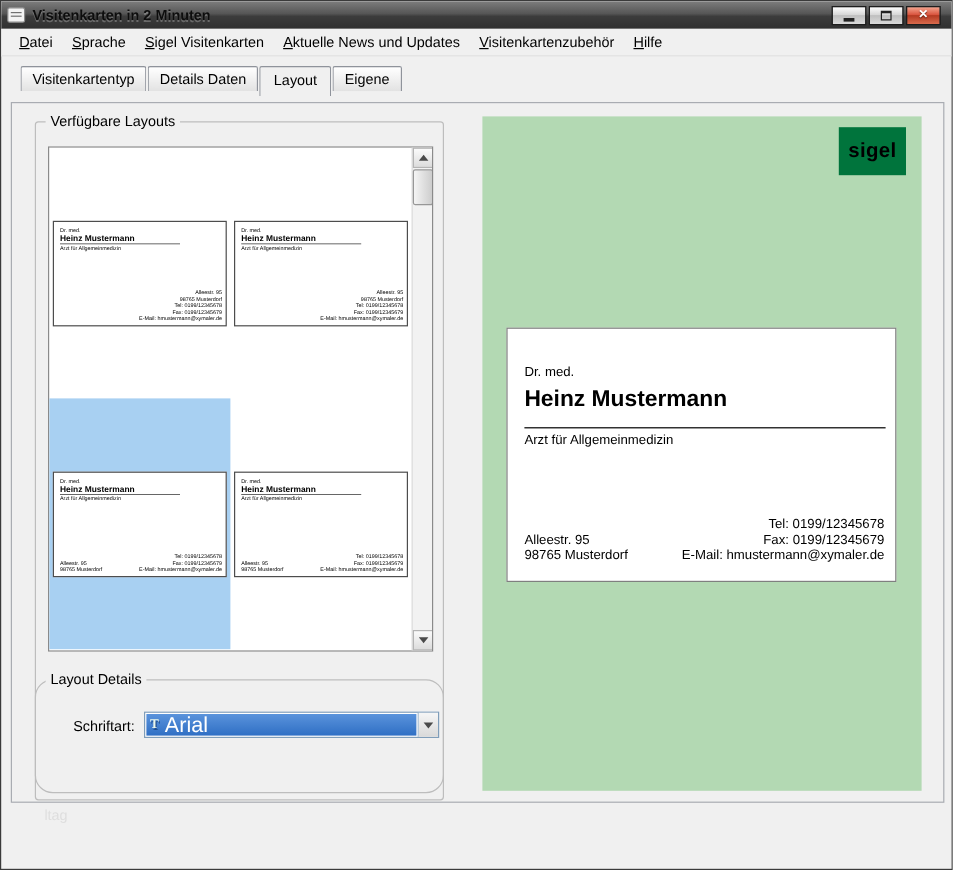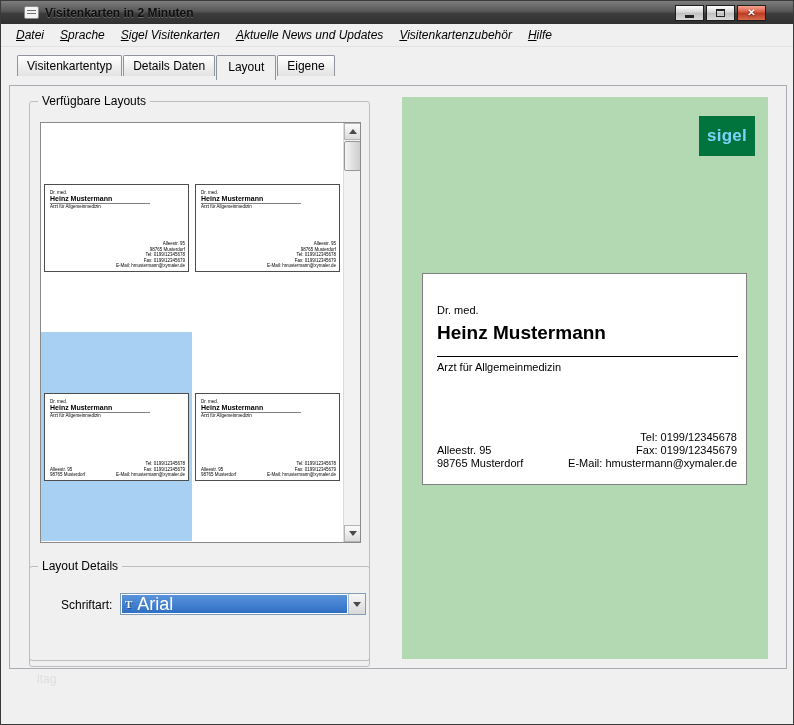--- a/index.html
+++ b/index.html
@@ -5,58 +5,58 @@
   * { box-sizing: border-box; margin: 0; padding: 0; }
   html, body { width: 794px; height: 725px; }
   body { font-family: "Liberation Sans", sans-serif; background: #f0f0f0; }
 
   .window { position: relative; width: 794px; height: 725px; background: #f0f0f0;
             border: 1px solid #3a3a3a; overflow: hidden; }
 
   
   .titlebar { position: absolute; top: 0; left: 0; right: 0; height: 23px;
               background: linear-gradient(#7d7d7d, #565656 45%, #3c3c3c 55%, #303030);
-              display: flex; align-items: center; padding: 0 23px; }
+              display: flex; align-items: center; padding: 0 5px; }
   .app-icon { width: 15px; height: 13px; background: #f3f3f3; border: 1px solid #8a8a8a;
               border-radius: 2px; margin-right: 6px; position: relative; flex: none; }
   .app-icon::after { content: ""; position: absolute; left: 2px; top: 3px; width: 9px; height: 1px;
                      background: #707070; box-shadow: 0 3px 0 #707070; }
   .title-text { color: #0d0d0d; font-size: 12px; font-weight: bold; text-shadow: 0 1px 0 rgba(255,255,255,.25); }
   .win-buttons { margin-left: auto; display: flex; gap: 2px; padding-right: 4px; }
   .winbtn { width: 29px; height: 16px; border: 1px solid #1d1d1d;
             background: linear-gradient(#fdfdfd, #d7d7d7 45%, #bfbfbf 50%, #dadada);
             display: flex; align-items: center; justify-content: center; cursor: default; }
   .winbtn.close { background: linear-gradient(#f5a58f, var(--close-red, #d9543e) 45%, #b53a22 50%, #d96a4c); }
   .glyph-min { width: 9px; height: 3px; background: #222; margin-top: 7px; }
   .glyph-max { width: 9px; height: 8px; border: 1px solid #222; border-top-width: 2px; }
   .glyph-close { color: #fff; font-size: 10px; font-weight: bold; line-height: 1; text-shadow: 0 1px 1px #5a1a0c; }
 
   
   .menubar { position: absolute; top: 23px; left: 0; right: 0; height: 23px; background: #f0f0f0;
              border-bottom: 1px solid #e2e2e2; display: flex; align-items: center;
              padding-left: 7px; font-size: 12px; color: #000; }
-  .menu-item { padding: 4px 8px; white-space: nowrap; font-style: italic; }
+  .menu-item { padding: 4px 8px; white-space: nowrap; }
 
   
   .tabstrip { position: absolute; top: 54px; left: 16px; display: flex; align-items: flex-start; z-index: 3; }
   .tab { height: 21px; line-height: 20px; padding: 0 9px; font-size: 12px; color: #000;
          background: linear-gradient(#ffffff, #efefef 55%, #e2e2e2);
          border: 1px solid #8f939b; border-bottom: none; border-radius: 2px 2px 0 0; margin-right: 1px; }
   .tab.active { height: 25px; line-height: 22px; background: #f0f0f0; margin-bottom: -1px;
                 padding: 0 11px; z-index: 4; }
 
   .tabpanel { position: absolute; top: 84px; left: 8px; width: 778px; height: 584px;
               background: #f0f0f0; border: 1px solid #a9acb2; }
 
   
   .groupbox { position: absolute; border: 1px solid #bdbdbd; border-radius: 3px; }
   .legend { position: absolute; top: -8px; left: 8px; background: #f0f0f0; padding: 0 4px;
             font-size: 12px; color: #000; white-space: nowrap; }
   .group-layouts { left: 19px; top: 15px; width: 341px; height: 566px; }
-  .group-details { left: 19px; top: 480px; width: 341px; height: 95px; }
+  .group-details { left: 19px; top: 480px; width: 341px; height: 95px; border-radius: 15px; }
 
   
   .listbox { position: absolute; left: 10px; top: 20px; width: 321px; height: 421px;
              background: #fff; border: 1px solid #8a8a8a; overflow: hidden; }
   .cells { position: absolute; left: 0; top: 0; width: calc(100% - 17px); height: 100%;
            display: grid; grid-template-columns: 1fr 1fr; grid-auto-rows: 209px; }
   .cell { display: flex; align-items: center; justify-content: center; }
   .cell.selected { background: var(--selection-blue, #a8d0f2); }
 
   .mini-card { width: 145px; height: 88px; background: #fff; border: 1px solid #4d4d4d; overflow: hidden; }
@@ -93,22 +93,22 @@
   .tt-icon { color: #eaf6ea; font-size: 11px; font-weight: bold; font-family: "Liberation Serif", serif;
              text-shadow: 1px 1px 0 #1d4d8c; line-height: 1; }
   .combo-text { color: #fff; font-size: 18px; }
   .combo-arrow { width: 17px; flex: none; background: linear-gradient(#f6f6f6, #d9d9d9);
                  border-left: 1px solid #a8bdd2; display: flex; align-items: center; justify-content: center; }
 
   
   .preview { position: absolute; left: 392px; top: 11px; width: 366px; height: 562px;
              background: var(--preview-background, #b3d9b3); }
   .brand { position: absolute; top: 9px; right: 13px; width: 56px; height: 40px;
-           background: var(--brand-green, #00743c); color: #7dd3fc; font-weight: bold; font-size: 17px;
-           display: flex; align-items: center; justify-content: center; letter-spacing: .3px; margin-top: 10px; }
+           background: var(--brand-green, #00743c); color: #000000; font-weight: bold; font-size: 17px;
+           display: flex; align-items: center; justify-content: center; letter-spacing: .3px; }
   .preview-card { position: absolute; left: 20px; top: 176px; width: 325px; height: 212px;
                   background: #fff; border: 1px solid #7f7f7f; }
   .pc-title { position: absolute; left: 14px; top: 30px; font-size: 11px; color: #000; }
   .pc-name { position: absolute; left: 14px; top: 48px; font-size: 19px; font-weight: bold; color: #000; }
   .pc-rule { position: absolute; left: 14px; right: 8px; top: 82px; border-bottom: 1px solid #000; }
   .pc-sub { position: absolute; left: 14px; top: 87px; font-size: 11px; color: #000; }
   .pc-addr { position: absolute; left: 14px; bottom: 14px; font-size: 11px; line-height: 13px; color: #000; }
   .pc-contact { position: absolute; right: 9px; bottom: 14px; text-align: right; font-size: 11px; line-height: 13px; color: #000; }
 
   .watermark { position: absolute; left: 36px; top: 671px; font-size: 12px; color: #dedede; }

